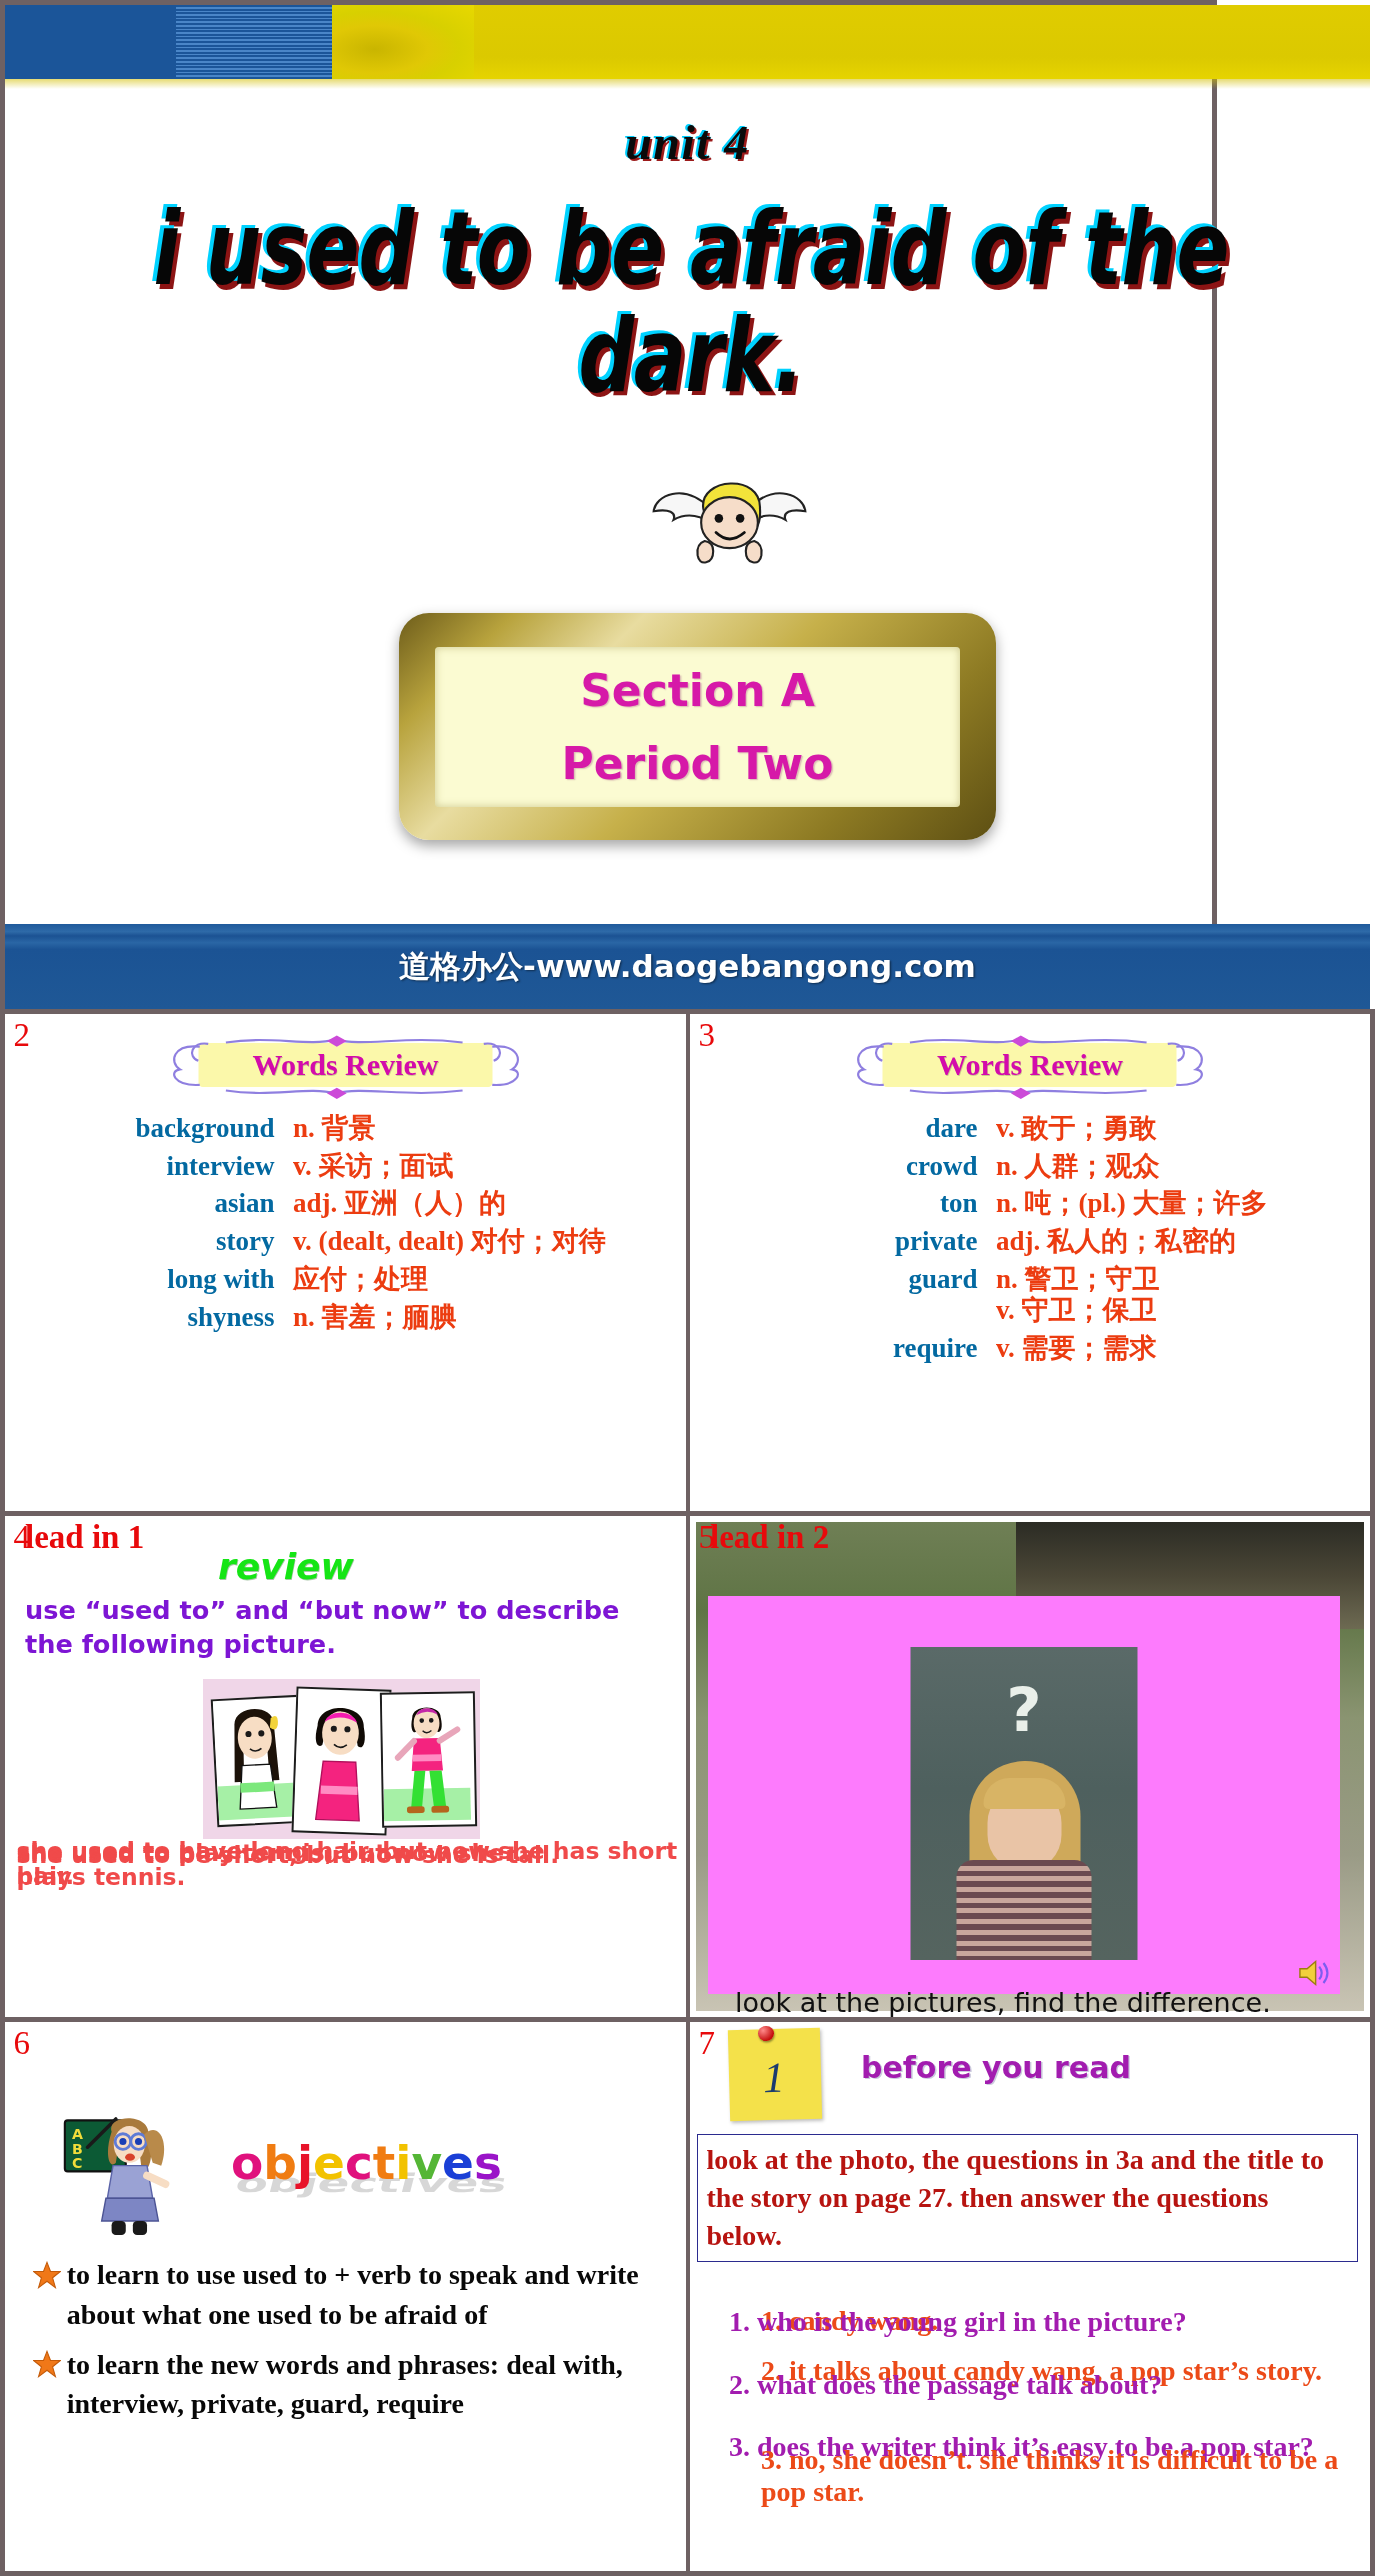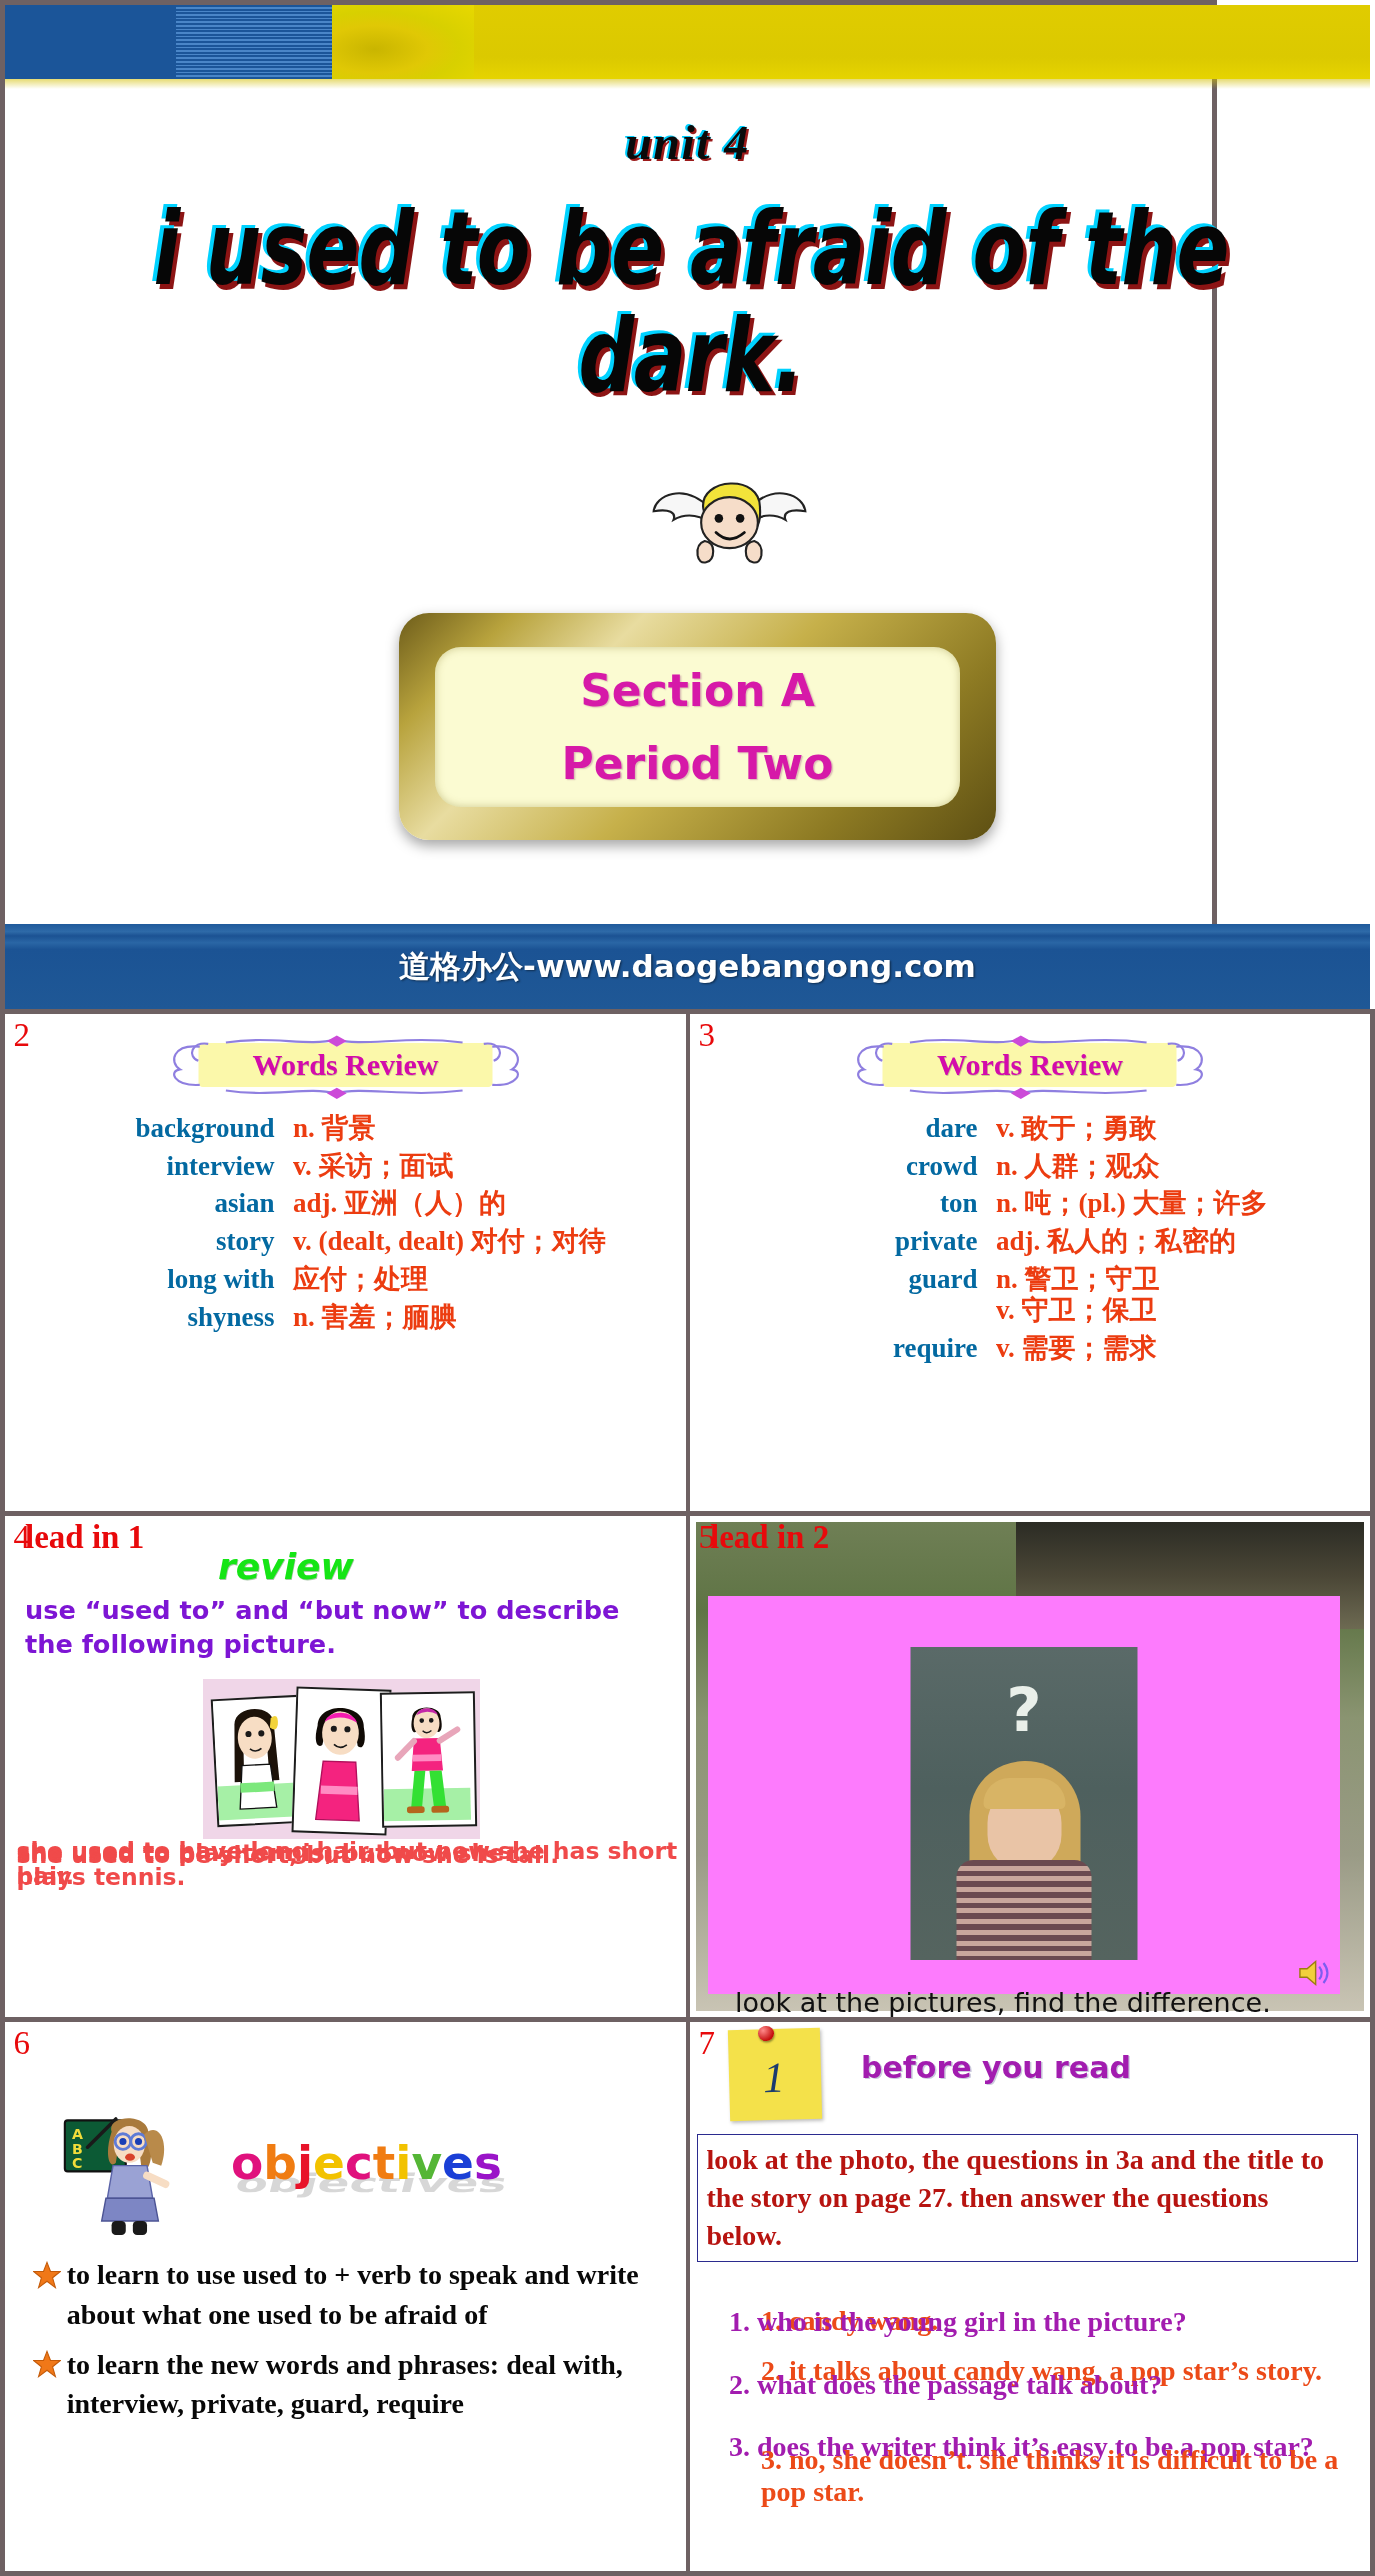--- a/index.html
+++ b/index.html
@@ -29,21 +29,21 @@
      transform:scaleY(1.3);transform-origin:center top;
      text-shadow:-3.6px -2.1px 0 #00d2ff, 3.6px 3.6px 0 #8c1414;}
 
   .angel{position:absolute;left:643px;top:462px;width:163px;height:107px;}
 
   .sign{position:absolute;left:394px;top:608px;width:597px;height:227px;
      border-radius:30px;
      background:linear-gradient(135deg,#6d5c1a 0%,#b8a33d 14%,#e8dca0 30%,#c6b04a 52%,#8d7a23 78%,#5d4f13 100%);
      box-shadow:0 5.7px 12.8px rgba(0,0,0,.35);}
   .sign-inner{position:absolute;left:36px;top:34px;right:36px;bottom:33px;
-     border-radius:26px;background:#fbfbd2;box-shadow:inset 0 0 8.5px rgba(150,140,60,.45);
+     border-radius:4px;background:#fbfbd2;box-shadow:inset 0 0 8.5px rgba(150,140,60,.45);
      display:flex;flex-direction:column;align-items:center;justify-content:center;gap:24px;}
   .sign-l1,.sign-l2{font-family:"DejaVu Sans",sans-serif;font-weight:bold;font-size:44px;
      color:#d619a8;line-height:1.12;text-shadow:1.4px 1.4px 1.4px rgba(120,0,90,.25);}
 
   .watermark{position:absolute;left:0;top:919px;width:1365px;height:85px;
      background:linear-gradient(to bottom,#1f5a9c 0%,#2e6aa8 9%,#1b5293 14%,#2a66a5 22%,#1b5394 30%,#1f5896 100%);
      display:flex;align-items:center;justify-content:center;}
   .watermark span{font-family:"DejaVu Sans",sans-serif;font-weight:bold;font-size:31px;color:#fff;
      letter-spacing:0px;text-shadow:1.4px 1.4px 2.1px rgba(0,0,0,.45);}
 

